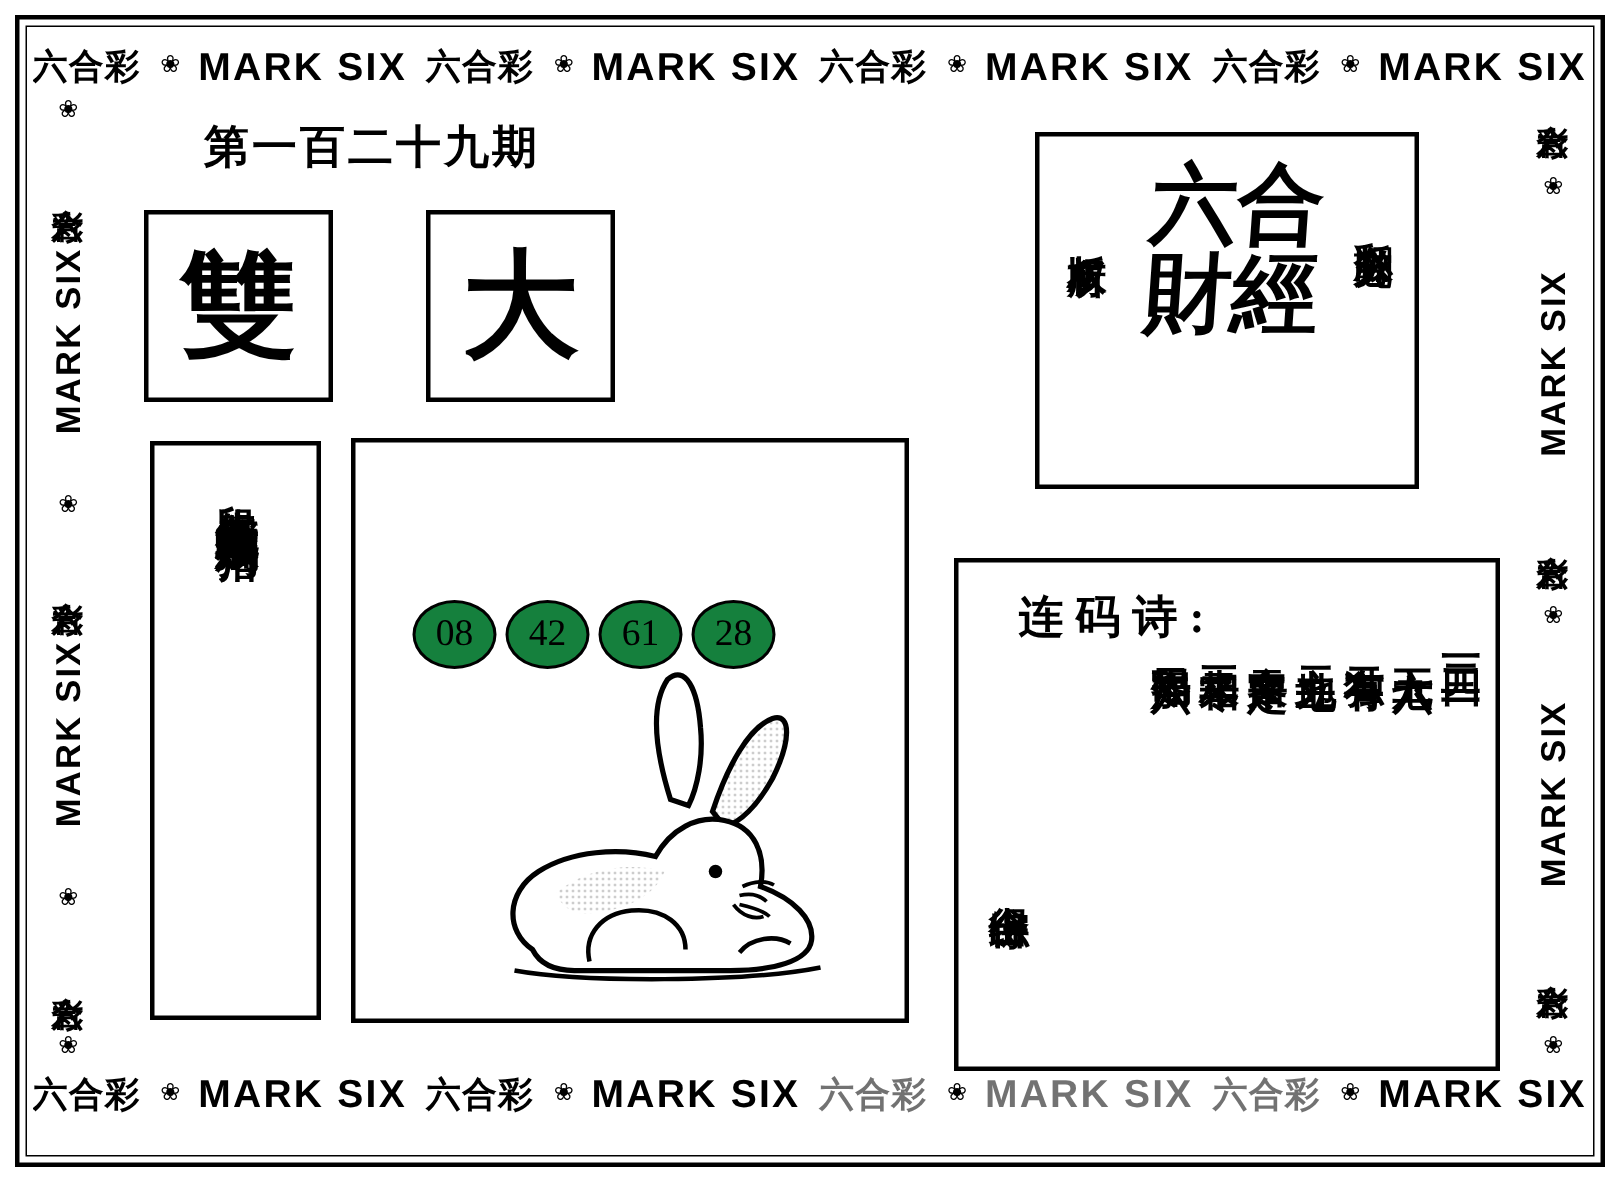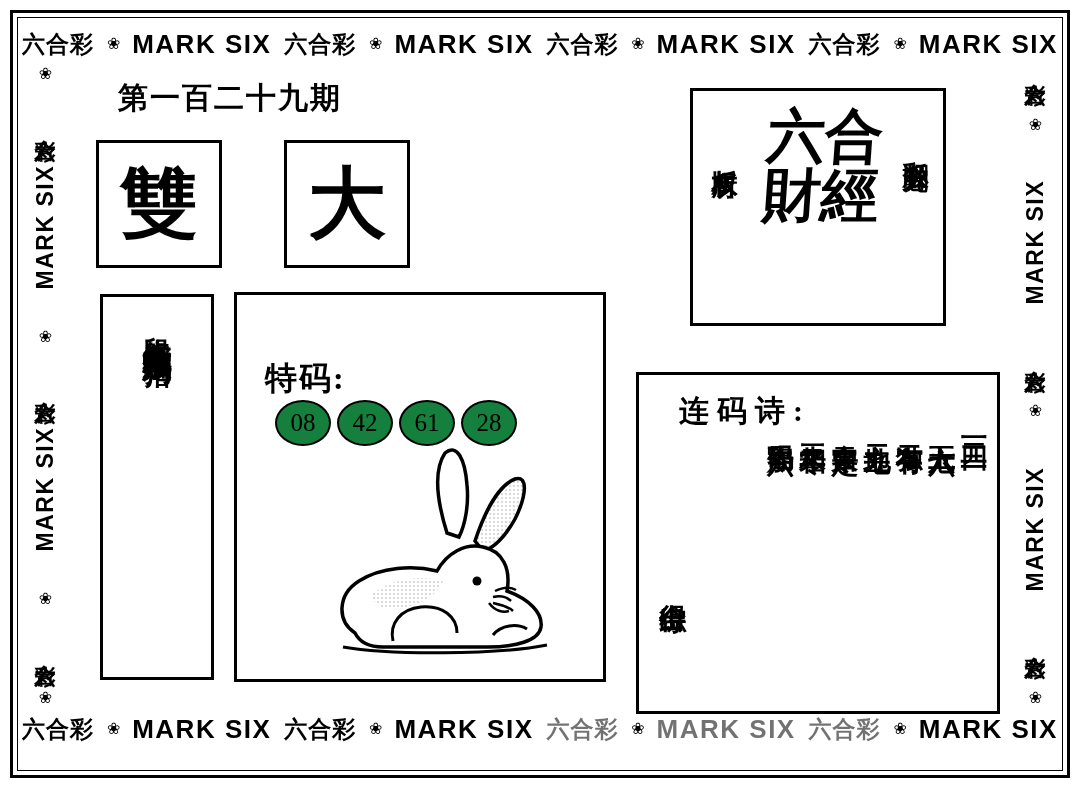--- a/index.html
+++ b/index.html
@@ -96,21 +96,21 @@
     text-orientation: sideways;
     transform: rotate(180deg);
   }
   .strip-left .mk-cn, .strip-right .mk-cn { font-size: 21px; }
   .strip-left .mk-en, .strip-right .mk-en { font-size: 23px; }
   .bot-fade { opacity: .55; }
 
   
   .issue-title {
     position: absolute;
-    left: 118px; top: 78px;
+    left: 136px; top: 78px;
     font-size: 30px;
     letter-spacing: 2px;
     font-weight: 600;
   }
 
   
   .charbox {
     position: absolute;
     border: 3px solid #000;
     box-sizing: border-box;
@@ -366,21 +366,20 @@
   </div>
   <div class="charbox" id="char-box-2">
     <span>大</span>
   </div>
 
   <div id="zodiac-box">
     <div class="vert">鼠牛虎兔龙蛇马羊猴鸡狗猪</div>
   </div>
 
   <div id="special-box">
-    <div id="special-label">特码:</div>
     <div class="ball-row" id="special-balls">
       <div class="ball">08</div>
       <div class="ball">42</div>
       <div class="ball">61</div>
       <div class="ball">28</div>
     </div>
 
     <svg id="rabbit" viewBox="0 0 290 230">
       <defs>
         <pattern id="dots" width="4" height="4" patternUnits="userSpaceOnUse">

